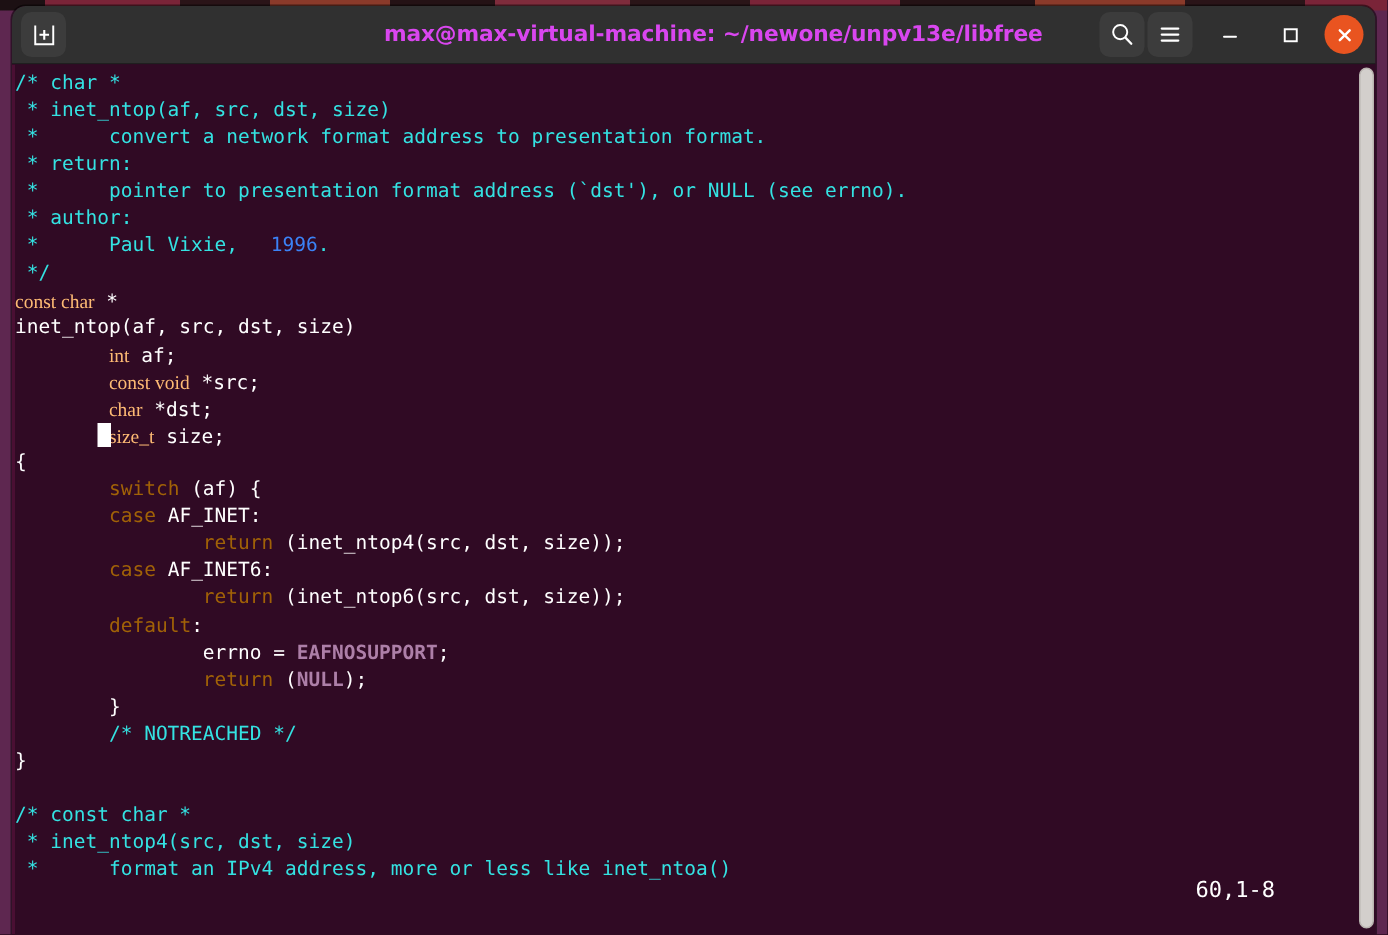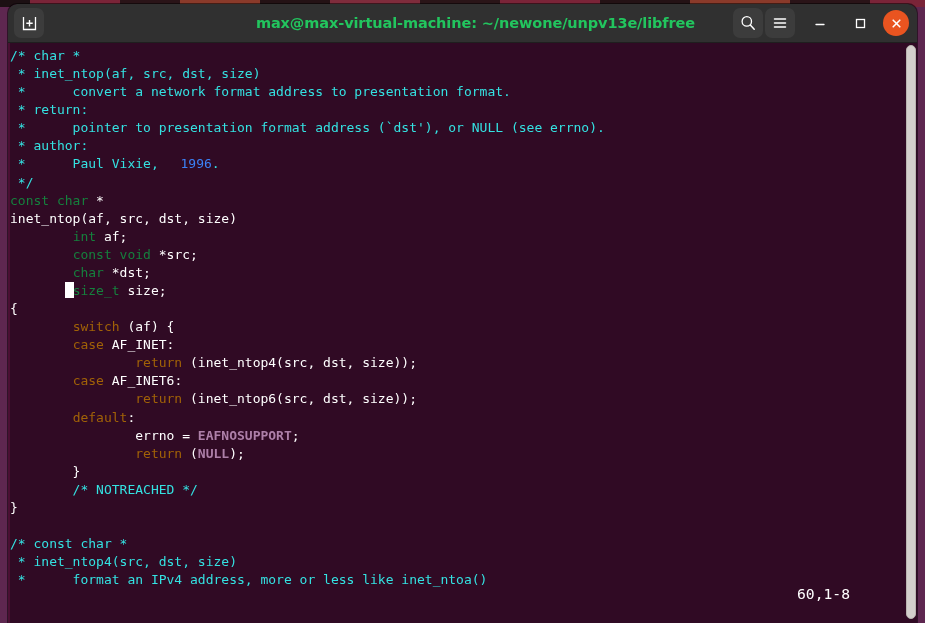--- a/index.html
+++ b/index.html
@@ -77,21 +77,21 @@
     border-radius: 50%;
     width: 26px; height: 26px;
     margin-left: 6px; margin-right: 2px;
   }
   .tb-btn svg { display: block; }
 
   .title-text {
     position: absolute;
     left: 0; right: 0;
     text-align: center;
-    color: #22c55e;
+    color: #d946ef;
     font-family: "DejaVu Sans", sans-serif;
     font-size: 14.5px;
     font-weight: bold;
     letter-spacing: -0.1px;
     pointer-events: none;
     white-space: nowrap;
     padding-left: 26px;
   }
 
   
@@ -124,21 +124,21 @@
     font-size: 13px;
     line-height: 18.08px;
     letter-spacing: 0px;
     color: #ffffff;
   }
   .line { height: 18.08px; white-space: pre; }
 
   
   .cmt  { color: #34e2e2; }
   .cmtn { color: #3b82f6; margin-left: 14px; }
-  .typ  { color: #15803d; }
+  .typ  { color: #fdba74; font-family: Liberation Serif, serif; }
   .kw   { color: #a16207; }
   .cst  { color: #ad7fa8; font-weight: bold; }
   .pln  { color: #ffffff; }
 
   .cursor {
     display: inline-block;
     width: 8.82px;
     height: 16px;
     background: #ffffff;
     vertical-align: -3px;

